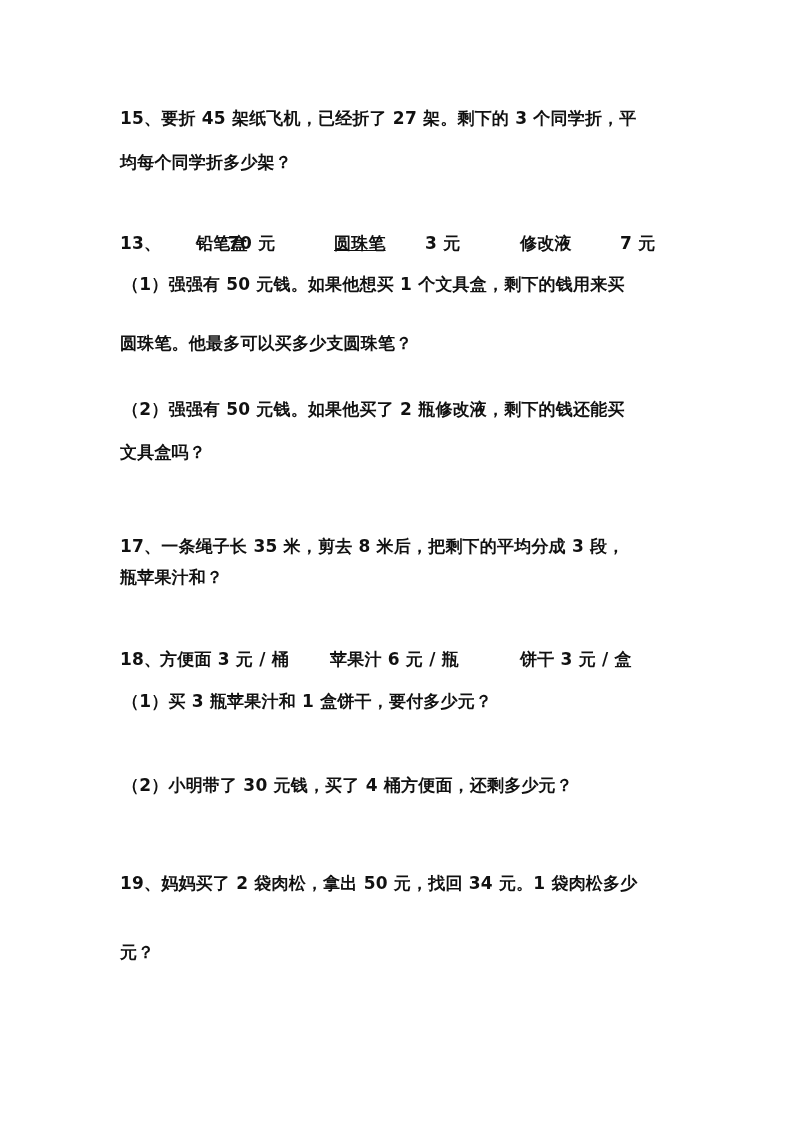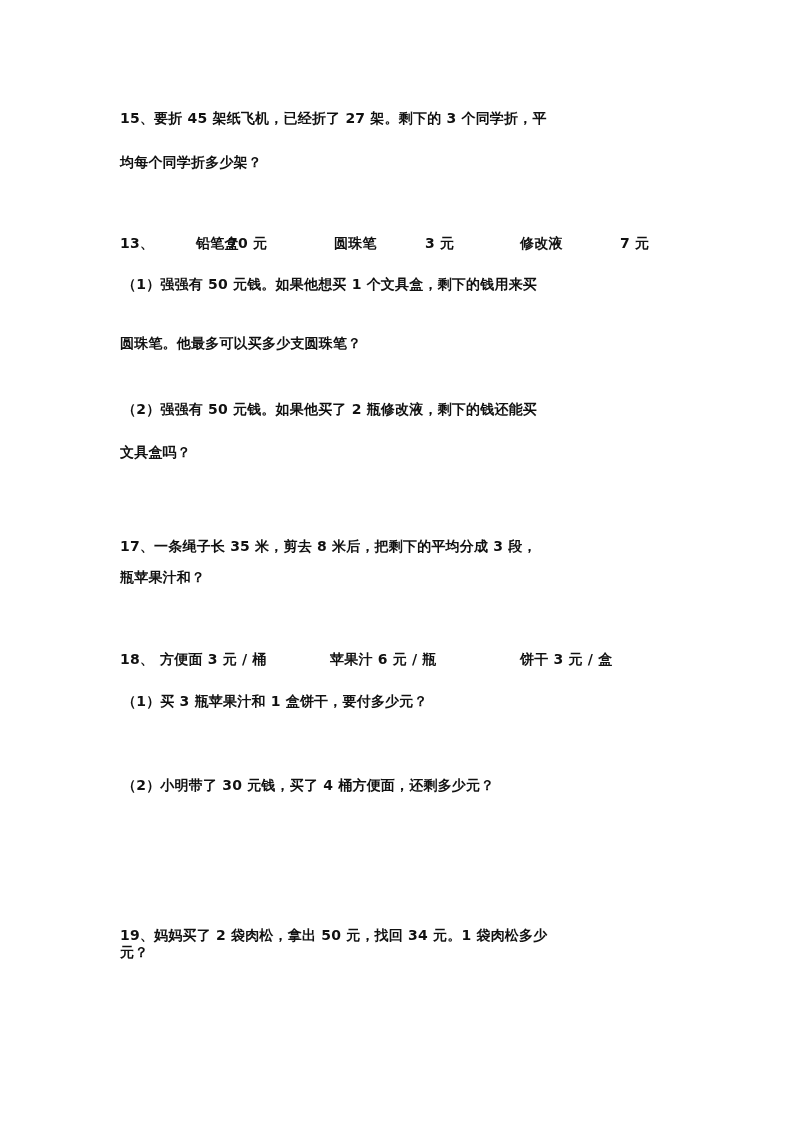--- a/index.html
+++ b/index.html
@@ -4,40 +4,40 @@
 <style>
   html, body { margin: 0; padding: 0; background: #ffffff; }
   body {
     width: 793px; height: 1122px; position: relative; overflow: hidden;
     font-family: "DejaVu Sans", "Liberation Sans", sans-serif;
     color: #111111;
   }
   .line {
     position: absolute;
     left: 120px;
-    font-size: 14px;
+    font-size: 17px;
     font-weight: bold;
     line-height: 24px;
     white-space: nowrap;
     letter-spacing: 0.2px;
   }
   .indent { left: 122px; }
   .cell { position: absolute; white-space: nowrap; }
 </style>
 </head>
 <body>
 
 <div class="line" style="top:106px;">15、要折 45 架纸飞机，已经折了 27 架。剩下的 3 个同学折，平</div>
 <div class="line" style="top:150px;">均每个同学折多少架？</div>
 
 <div>
   <span class="line cell" style="top:231px; left:120px;">13、</span>
   <span class="line cell" style="top:231px; left:160px;margin-left:36px;">铅笔盒</span>
   <span class="line cell" style="top:231px; left:228px;">70 元</span>
-  <span class="line cell" style="top:231px; left:334px;">圆珠笔</span>
+  <span class="line cell" style="top:231px; left:334px;text-decoration:underline;">圆珠笔</span>
   <span class="line cell" style="top:231px; left:425px;">3 元</span>
   <span class="line cell" style="top:231px; left:520px;">修改液</span>
   <span class="line cell" style="top:231px; left:620px;">7 元</span>
 </div>
 <div class="line indent" style="top:272px;">（1）强强有 50 元钱。如果他想买 1 个文具盒，剩下的钱用来买</div>
 <div class="line" style="top:331px;">圆珠笔。他最多可以买多少支圆珠笔？</div>
 <div class="line indent" style="top:397px;">（2）强强有 50 元钱。如果他买了 2 瓶修改液，剩下的钱还能买</div>
 <div class="line" style="top:440px;">文具盒吗？</div>
 
 <div class="line" style="top:522px;margin-top:12px;">17、一条绳子长 35 米，剪去 8 米后，把剩下的平均分成 3 段，</div>
@@ -45,14 +45,14 @@
 
 <div>
   <span class="line cell" style="top:647px; left:120px;">18、</span>
   <span class="line cell" style="top:647px; left:160px;">方便面 3 元 / 桶</span>
   <span class="line cell" style="top:647px; left:330px;text-align:center;">苹果汁 6 元 / 瓶</span>
   <span class="line cell" style="top:647px; left:520px;">饼干 3 元 / 盒</span>
 </div>
 <div class="line indent" style="top:689px;">（1）买 3 瓶苹果汁和 1 盒饼干，要付多少元？</div>
 <div class="line indent" style="top:773px;">（2）小明带了 30 元钱，买了 4 桶方便面，还剩多少元？</div>
 
-<div class="line" style="top:923px;">19、妈妈买了 2 袋肉松，拿出 50 元，找回 34 元。1 袋肉松多少</div>
+<div class="line" style="top:871px;">19、妈妈买了 2 袋肉松，拿出 50 元，找回 34 元。1 袋肉松多少</div>
 <div class="line" style="top:940px;">元？</div>
 
 </body></html>

